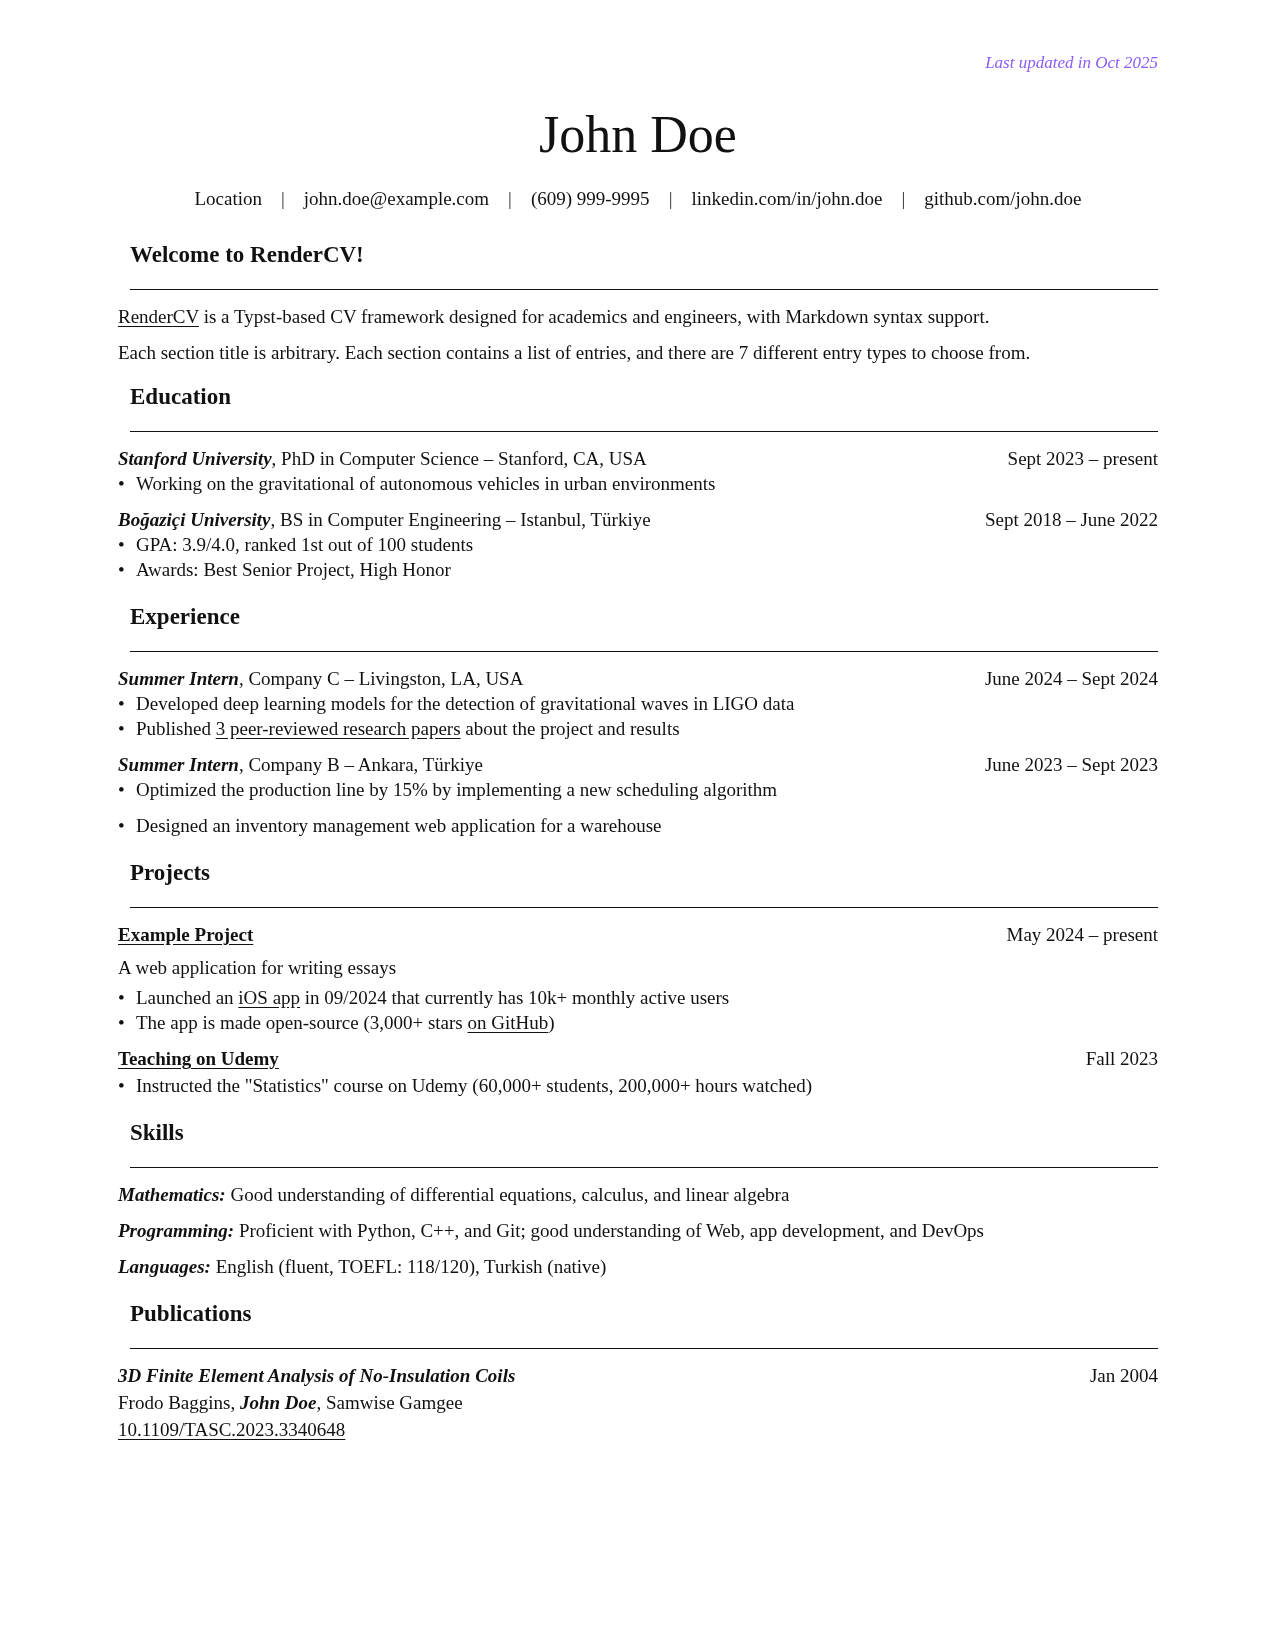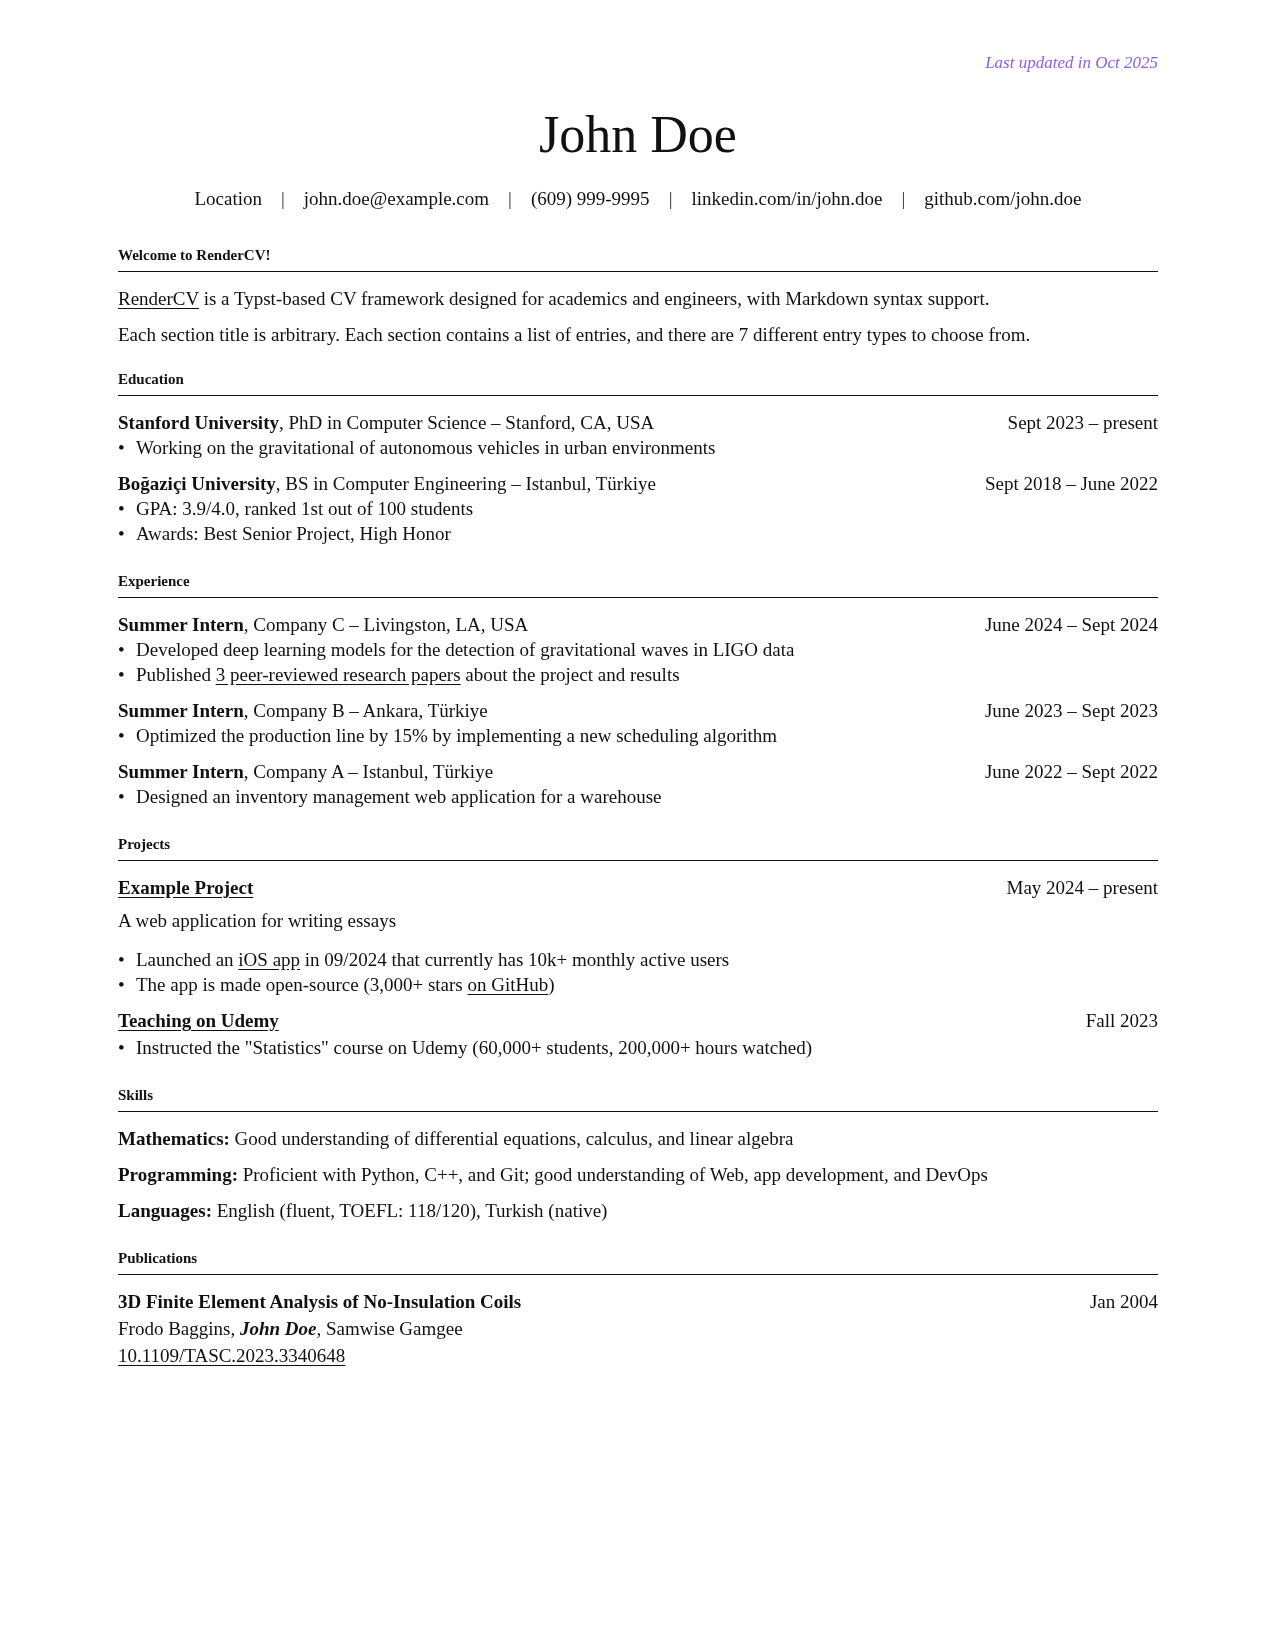--- a/index.html
+++ b/index.html
@@ -23,33 +23,33 @@
     position: absolute; left: 0; width: 100%; top: 188px;
     display: flex; justify-content: center; font-size: 19px;
     font-family: "Liberation Serif", "DejaVu Serif", serif;
     white-space: nowrap;
   }
   .contacts .sep { margin: 0 19px; color: #333; }
   .contacts a { color: #111; text-decoration: none; }
   .content { position: absolute; left: 0; width: 100%; top: 240px;
     font-family: "Liberation Serif", "DejaVu Serif", serif; font-size: 19px; line-height: 25px; }
   .section-title {
-    font-weight: bold; font-size: 15px; line-height: 30px;
-    border-bottom: 1.4px solid #111; padding-bottom: 1px; margin: 0 0 14px 0;
+    font-weight: bold; font-size: 23px; line-height: 30px;
+    border-bottom: 1.4px solid #111; padding-bottom: 19px; margin: 0 0 14px 12px;
   }
   .section { margin-bottom: 20px; }
   .para { margin: 0 0 11px 0; }
   a.link { color: #111; text-decoration: underline; text-underline-offset: 3px; text-align: right; }
   .entry { margin-bottom: 11px; }
   .entry-head { display: flex; justify-content: space-between; }
   .entry-head .date { white-space: nowrap; }
   .bullet { padding-left: 18px; position: relative; }
   .bullet::before { content: "•"; position: absolute; left: 0; }
   .skill { margin-bottom: 11px; }
-  b { font-weight: bold; }
+  b { font-weight: bold; font-style: italic; }
 </style>
 </head>
 <body>
 
 <div class="page">
   <div class="last-updated">Last updated in Oct 2025</div>
   <div class="name">John Doe</div>
 
   <div class="contacts">
     <span>Location</span>
@@ -101,37 +101,33 @@
         <div class="bullet"><span>Published </span><a href="#" class="link">3 peer-reviewed research papers</a><span> about the project and results</span></div>
       </div>
       <div class="entry">
         <div class="entry-head">
           <span><b>Summer Intern</b><span>, Company B – Ankara, Türkiye</span></span>
           <span class="date">June 2023 – Sept 2023</span>
         </div>
         <div class="bullet">Optimized the production line by 15% by implementing a new scheduling algorithm</div>
       </div>
       <div class="entry">
-        <div class="entry-head">
-          <span><b>Summer Intern</b><span>, Company A – Istanbul, Türkiye</span></span>
-          <span class="date">June 2022 – Sept 2022</span>
-        </div>
         <div class="bullet">Designed an inventory management web application for a warehouse</div>
       </div>
     </div>
 
     <div class="section">
       <div class="section-title">Projects</div>
       <div class="entry">
         <div class="entry-head">
           <a href="#" class="link" style="font-weight:bold">Example Project</a>
           <span class="date">May 2024 – present</span>
         </div>
         <div style="margin-top:8px">A web application for writing essays</div>
-        <div class="bullet" style="margin-top:14px"><span>Launched an </span><a href="#" class="link">iOS app</a><span> in 09/2024 that currently has 10k+ monthly active users</span></div>
+        <div class="bullet" style="margin-top:5px"><span>Launched an </span><a href="#" class="link">iOS app</a><span> in 09/2024 that currently has 10k+ monthly active users</span></div>
         <div class="bullet"><span>The app is made open-source (3,000+ stars </span><a href="#" class="link">on GitHub</a><span>)</span></div>
       </div>
       <div class="entry">
         <div class="entry-head">
           <a href="#" class="link" style="font-weight:bold">Teaching on Udemy</a>
           <span class="date">Fall 2023</span>
         </div>
         <div class="bullet" style="margin-top:2px">Instructed the "Statistics" course on Udemy (60,000+ students, 200,000+ hours watched)</div>
       </div>
     </div>

